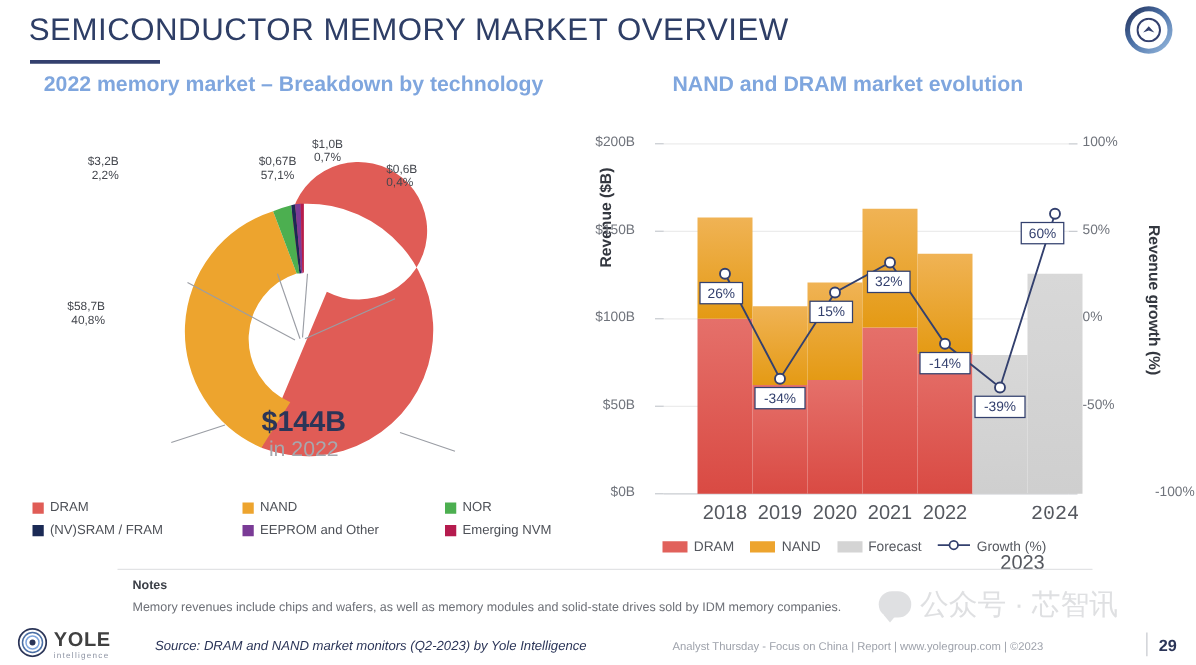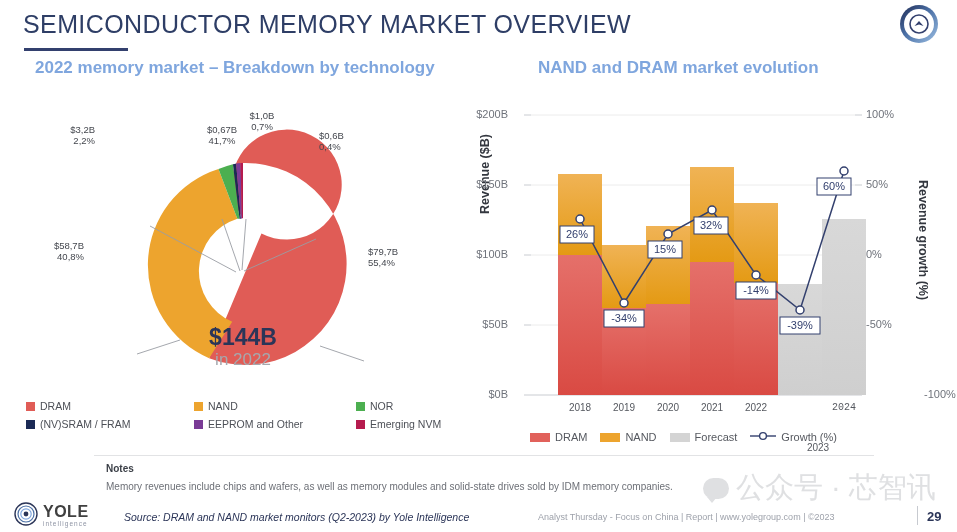--- a/index.html
+++ b/index.html
@@ -81,21 +81,21 @@
     position: absolute; left: 930px; top: 180px;
     transform: rotate(90deg); transform-origin: left top;
     font-size: 12.5px; font-weight: bold; color: #33373f; white-space: nowrap;
   }
   .tick {
     position: absolute; font-size: 11px; color: #6f737b; white-space: nowrap;
   }
   .tick.left { text-align: right; width: 56px; }
   .tick.right { text-align: left; width: 56px; }
   .xtick {
-    position: absolute; font-size: 10px; color: #55585f;
+    position: absolute; font-size: 16px; color: #55585f;
     width: 46px; text-align: center;
   }
   .bar-legend {
     position: absolute; left: 530px; top: 431px;
     display: flex; align-items: center; gap: 13px;
     font-size: 11px; color: #55585f;
   }
   .bl-item { display: flex; align-items: center; gap: 5px; white-space: nowrap; }
   .bl-sw { width: 20px; height: 9px; display: inline-block; }
 
@@ -108,21 +108,21 @@
     position: absolute; left: 106px; top: 463px;
     font-size: 10px; font-weight: bold; color: #3b3f47;
   }
   .notes-body {
     position: absolute; left: 106px; top: 481px;
     font-size: 10px; color: #6d7077; white-space: nowrap;
   }
   .watermark {
     position: absolute; left: 703px; top: 468px;
     display: flex; align-items: center; gap: 7px;
-    font-size: 29px; color: #dfe0e2; white-space: nowrap;
+    font-size: 23px; color: #dfe0e2; white-space: nowrap;
     pointer-events: none;
   }
   .wm-bubble {
     width: 26px; height: 21px; border-radius: 11px;
     background: #dfe0e2; position: relative;
   }
   .wm-bubble:after {
     content:""; position:absolute; left:4px; bottom:-4px;
     border-left: 5px solid transparent; border-right: 5px solid transparent;
     border-top: 6px solid #dfe0e2;
@@ -208,33 +208,29 @@
     <div class="dlabel l" style="left:-16px; top:154px; width:100px;">
       <div>$58,7B</div>
       <div>40,8%</div>
     </div>
     <div class="dlabel l" style="left:-5px; top:38px; width:100px;">
       <div>$3,2B</div>
       <div>2,2%</div>
     </div>
     <div class="dlabel c" style="left:172px; top:6px; width:100px;margin-top:32px;">
       <div>$0,67B</div>
-      <div>41,7%</div>
+      <div>57,1%</div>
     </div>
     <div class="dlabel c" style="left:212px; top:24px; width:100px;">
       <div>$1,0B</div>
       <div>0,7%</div>
     </div>
-    <div class="dlabel r" style="left:319px; top:44px; width:100px;">
+    <div class="dlabel r" style="left:309px; top:44px; width:100px;">
       <div>$0,6B</div>
       <div>0,4%</div>
-    </div>
-    <div class="dlabel r" style="left:368px; top:160px; width:100px;">
-      <div>$79,7B</div>
-      <div>55,4%</div>
     </div>
   </div>
 
   <div class="donut-legend">
     <div class="lg-item">
       <span class="sw" style="background:#e05c56"></span>
       <span>DRAM</span>
     </div>
     <div class="lg-item">
       <span class="sw" style="background:#eda42e"></span>

